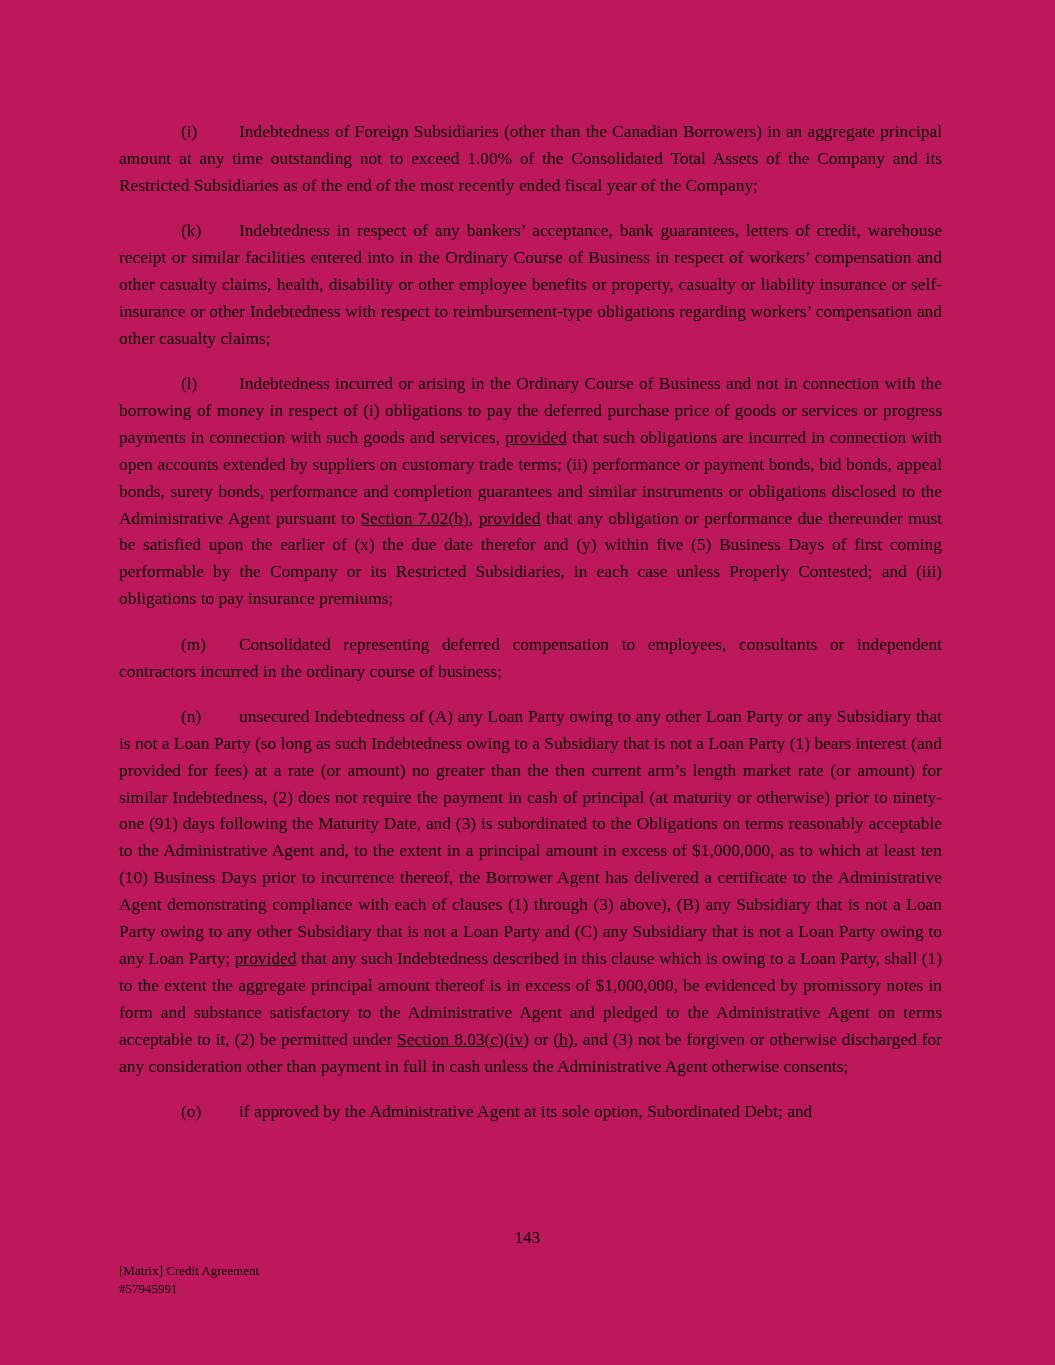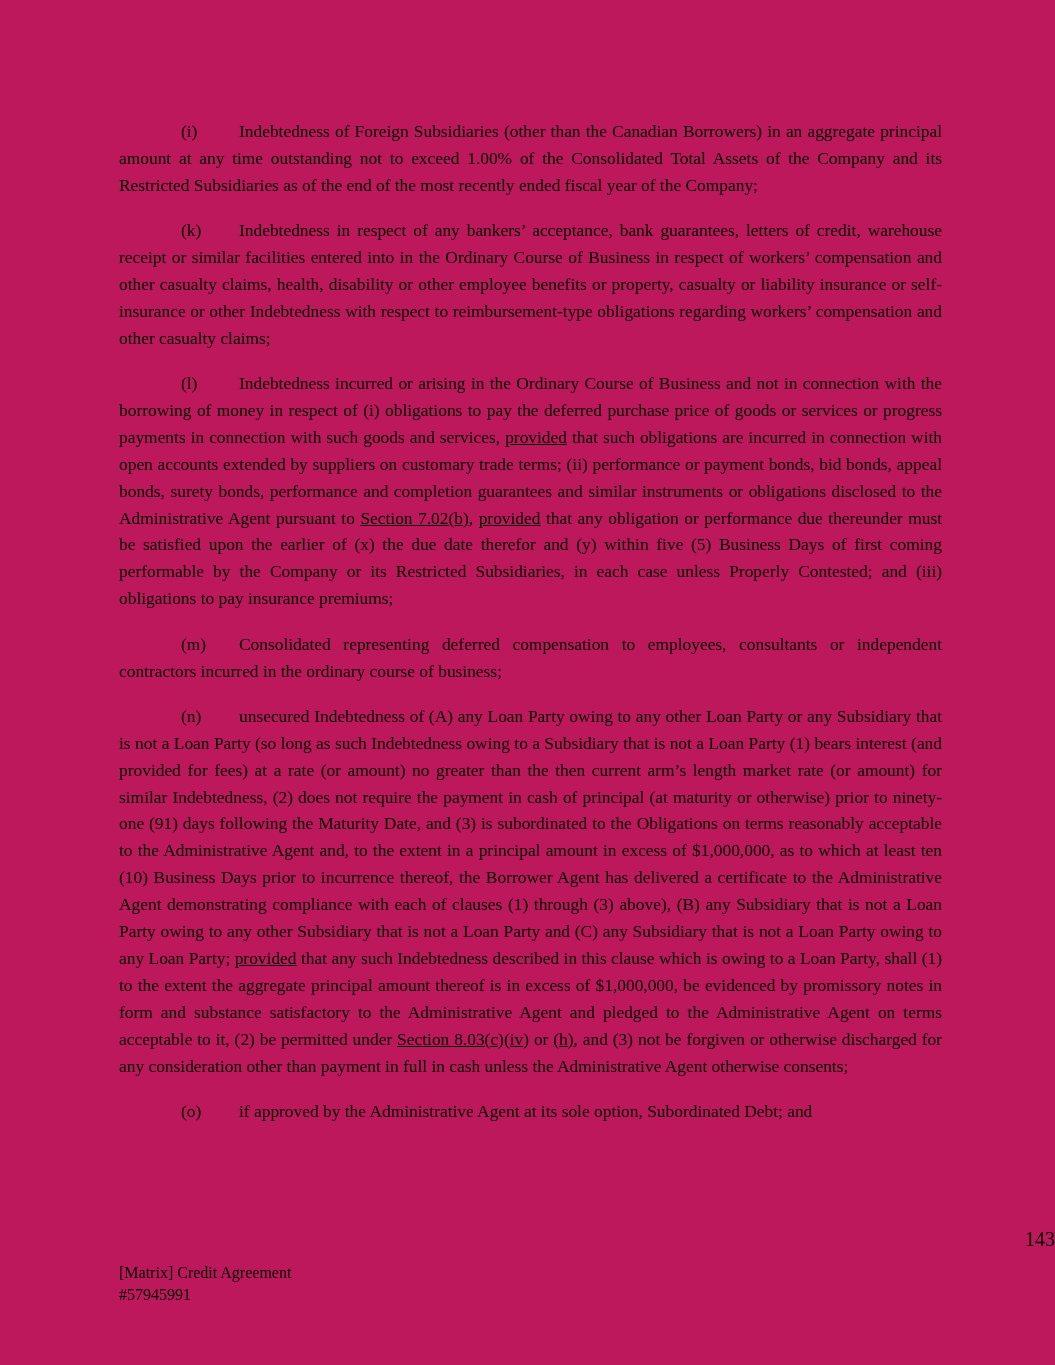--- a/index.html
+++ b/index.html
@@ -46,28 +46,28 @@
     padding-left: 62px;
     box-sizing: content-box;
   }
   u, .u {
   }
   .page-number {
     position: absolute;
     left: 0;
     right: 0;
     top: 1228px;
-    text-align: right;
-    font-size: 20px;
+    text-align: center;
+    font-size: 17px;
   }
   .footer {
     position: absolute;
     left: 119px;
     top: 1262px;
-    font-size: 16px;
+    font-size: 13px;
     line-height: 1.35;
   }
   .footer div {
     white-space: nowrap;
   }
 </style>
 </head>
 <body>
 
 <div class="page">

